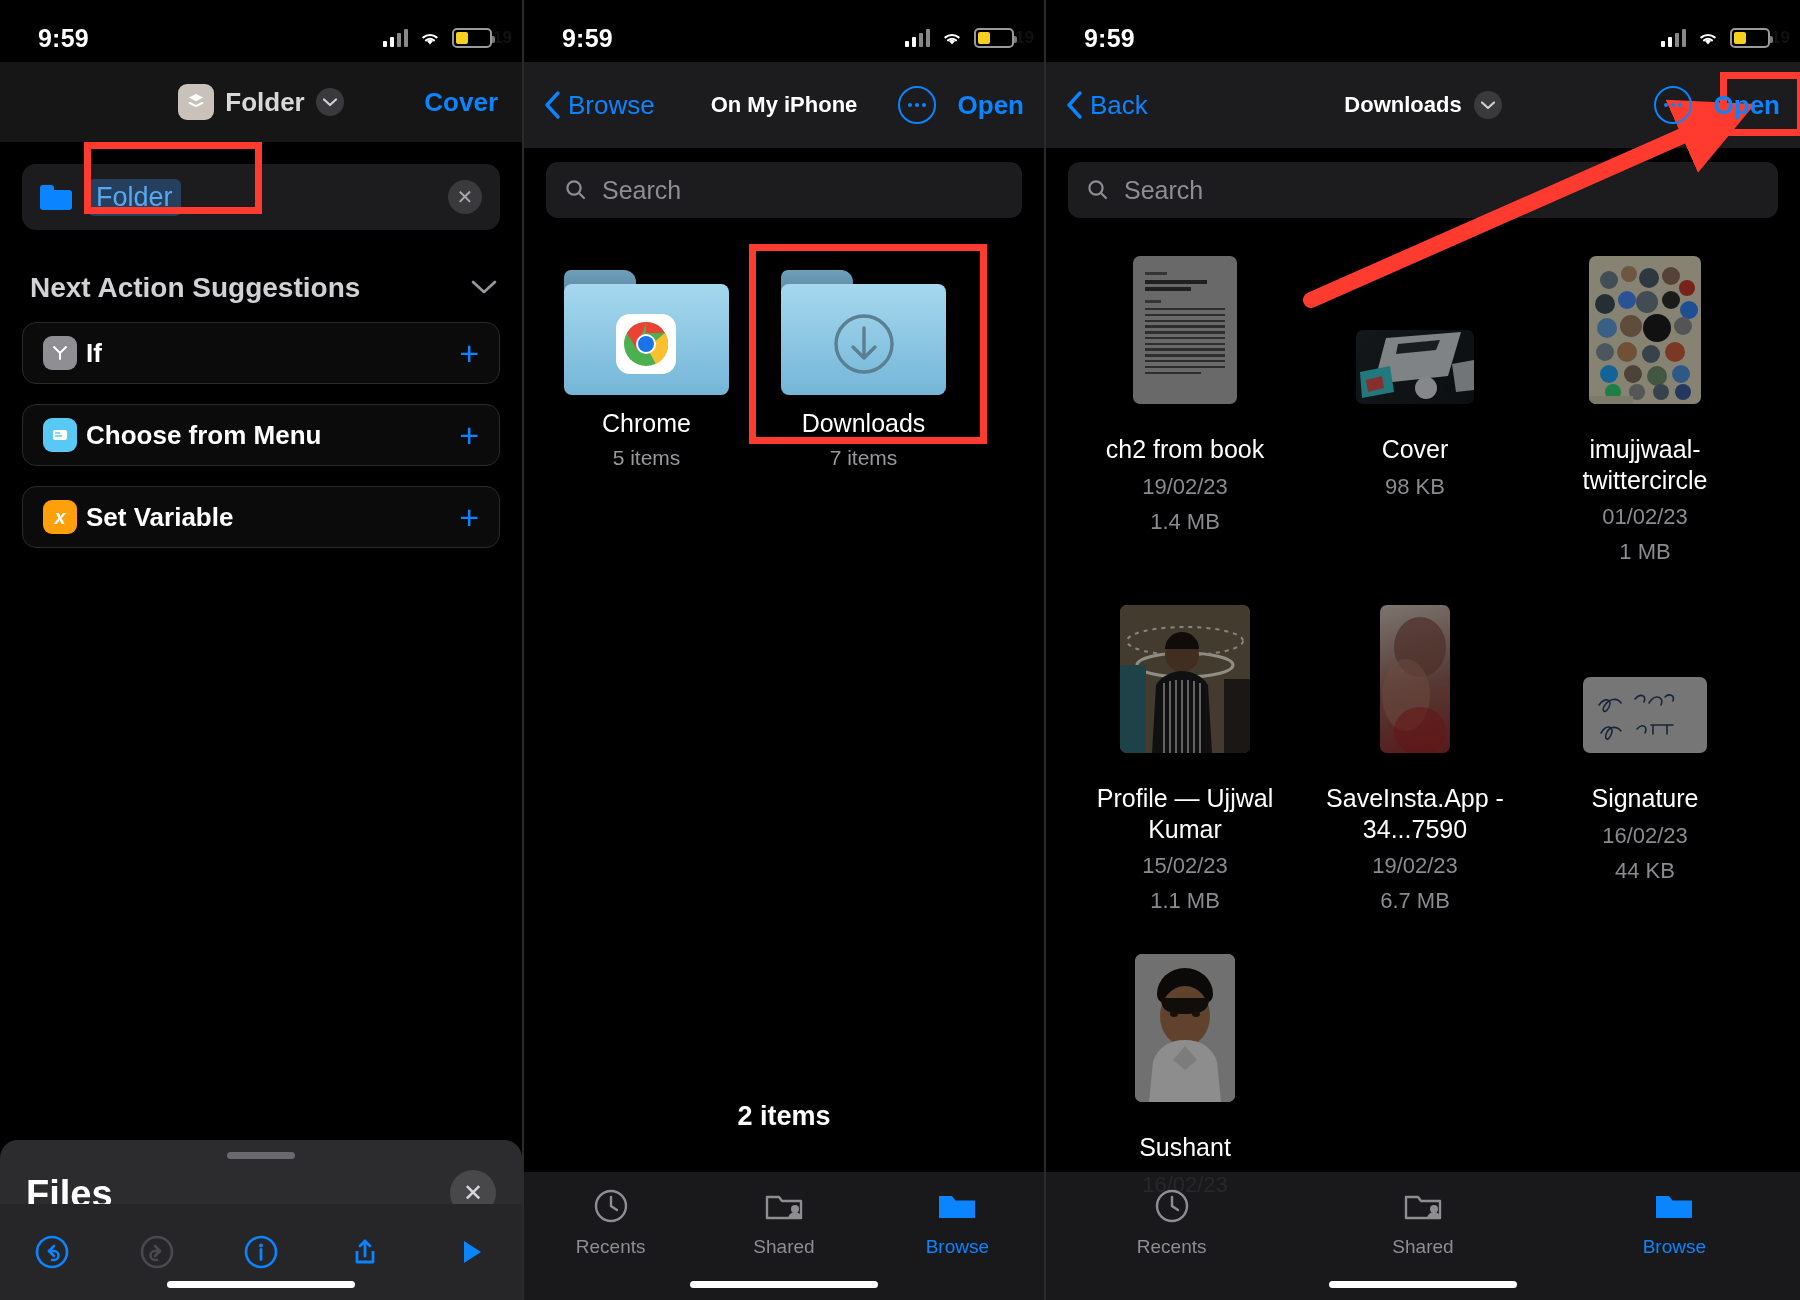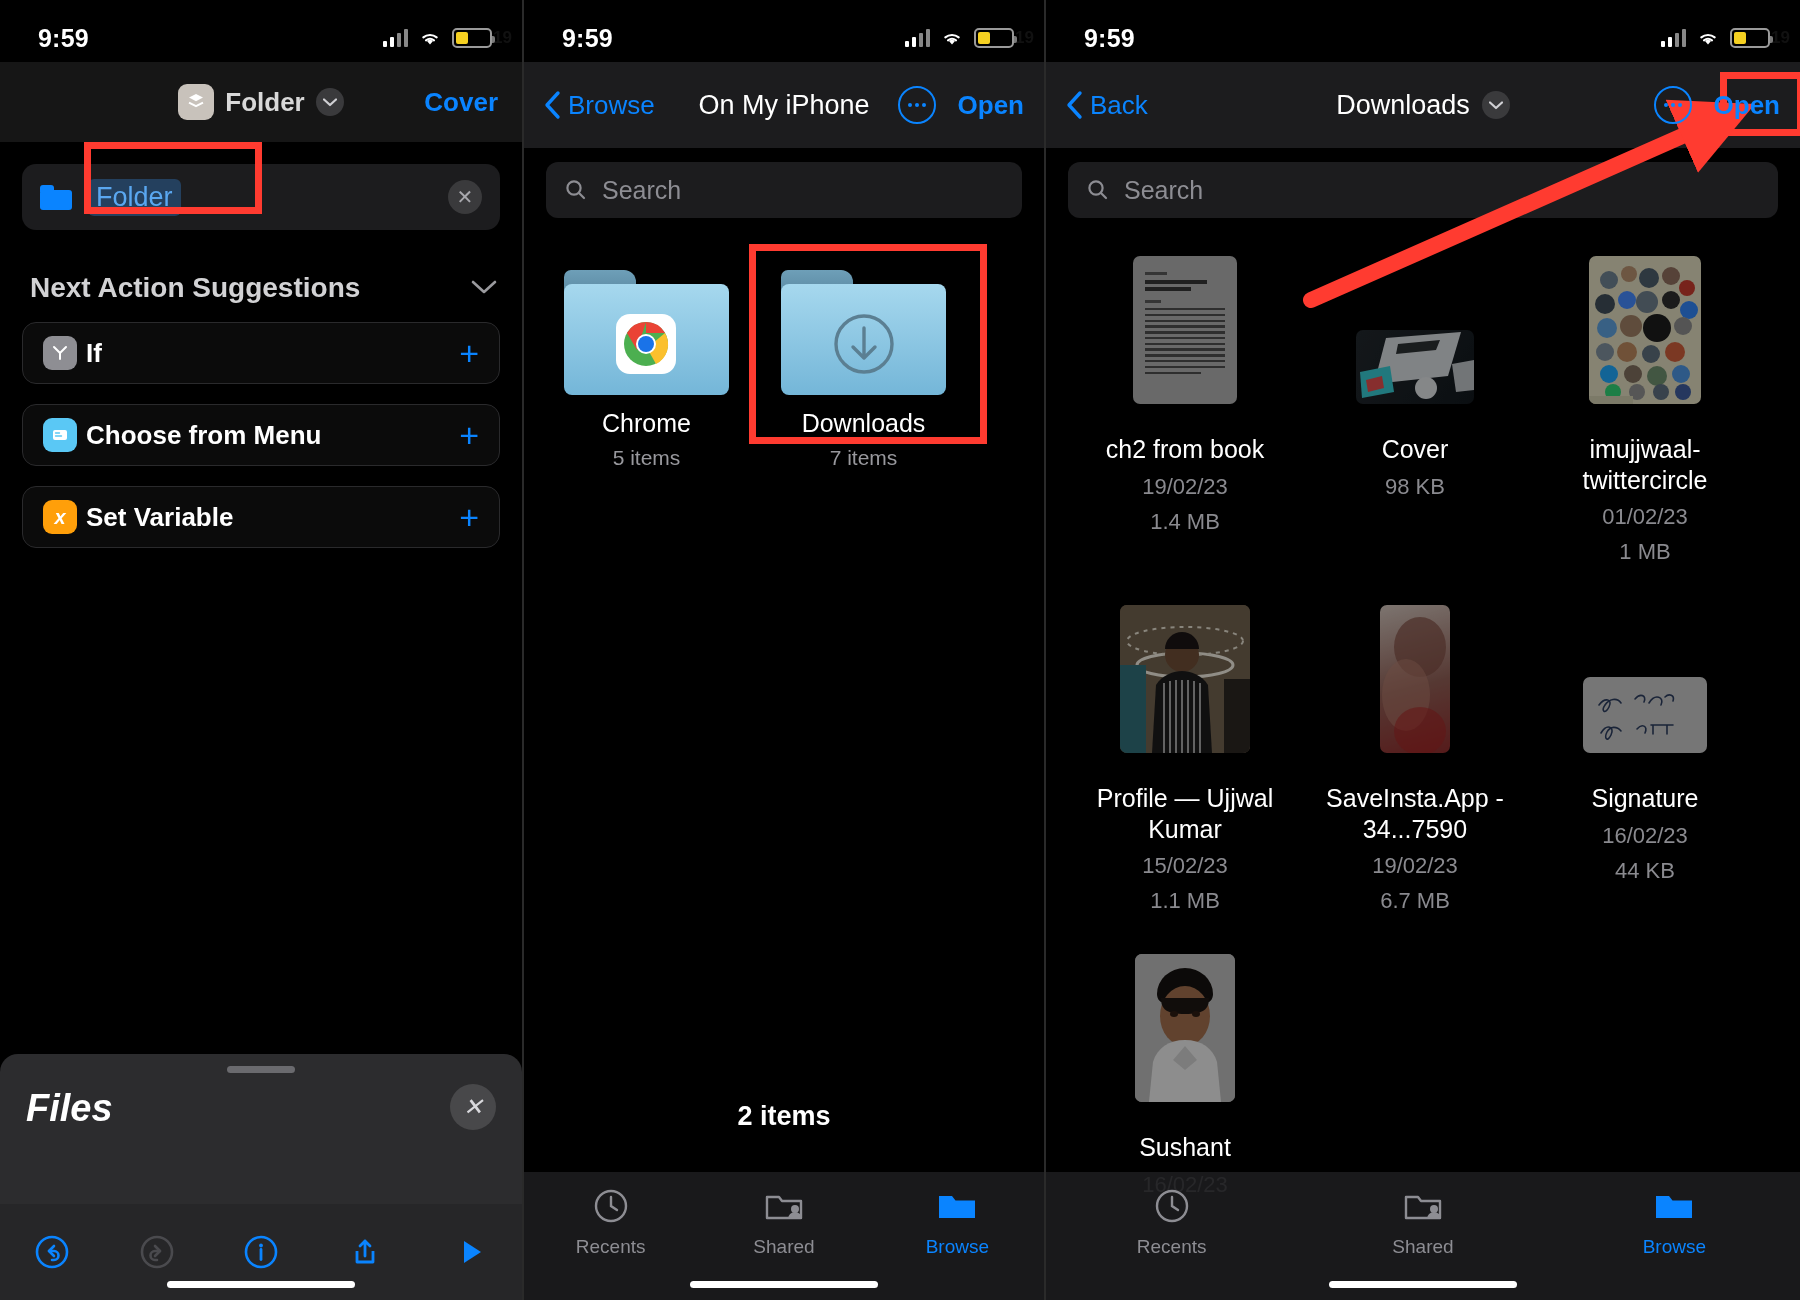--- a/index.html
+++ b/index.html
@@ -85,43 +85,43 @@
     margin:0 22px 20px 22px; height:62px; background:#0b0b0b;
     border:1px solid #2a2a2c; border-radius:14px;
     display:flex; align-items:center; padding:0 20px; gap:9px;
   }
   .sq-icon { width:34px;height:34px;border-radius:9px;display:flex;align-items:center;justify-content:center;font-size:18px;font-weight:bold;color:#fff; }
   .sugg-label { font-size:26px; font-weight:600; }
   .sugg-plus { margin-left:auto; color:#0a84ff; font-size:34px; font-weight:300; line-height:1; }
 
   
   .files-sheet {
-    position:absolute; left:0; right:0; bottom:0; height:246px;
-    background:#2c2c2e; border-radius:18px 18px 0 0;font-style:italic;
+    position:absolute; left:0; right:0; bottom:0; height:160px;
+    background:#2c2c2e; border-radius:18px 18px 0 0;
   }
   .grabber { width:68px;height:7px;border-radius:4px;background:#6a6a6e;margin:12px auto 0 auto; }
   .files-title { font-size:38px; font-weight:bold; padding:14px 0 0 26px; }
   .files-toolbar {
     position:absolute; left:0; right:0; bottom:0; height:96px;
     background:#262628; display:flex; align-items:center;
   }
   .ft-item { flex:1; display:flex; justify-content:center; align-items:center; }
   .home-indicator {
     position:absolute; bottom:12px; left:50%; transform:translateX(-50%);
     width:188px;height:7px;border-radius:4px;background:#fff;
   }
 
   
   .f-navbar {
     height:86px; background:#1c1c1e; display:flex; align-items:center;
     padding:0 20px; position:relative;
   }
   .f-back { display:flex; align-items:center; gap:6px; color:#0a84ff; font-size:26px; font-weight:500; }
   .f-title-wrap { position:absolute; left:0; right:0; display:flex; justify-content:center; align-items:center; gap:12px; pointer-events:none; }
-  .f-title { font-size:27px; font-weight:normal; }
+  .f-title { font-size:22px; font-weight:bold; }
   .f-actions { margin-left:auto; display:flex; align-items:center; gap:22px; z-index:2; }
   .ellipsis-circle {
     width:38px;height:38px;border-radius:50%;border:2.5px solid #0a84ff;
     display:flex;align-items:center;justify-content:center;gap:3px;
   }
   .ellipsis-circle b { width:4px;height:4px;border-radius:50%;background:#0a84ff;display:block; }
   .f-open { color:#0a84ff; font-size:26px; font-weight:600; }
   .searchbar {
     margin:14px 22px 0 22px; height:56px; background:#1c1c1e; border-radius:12px;
     display:flex; align-items:center; gap:14px; padding:0 18px;

